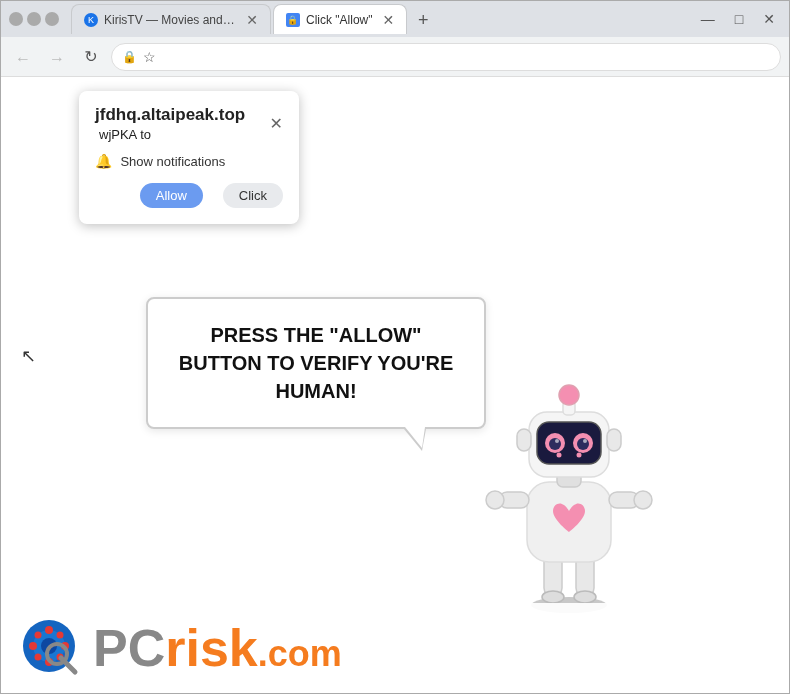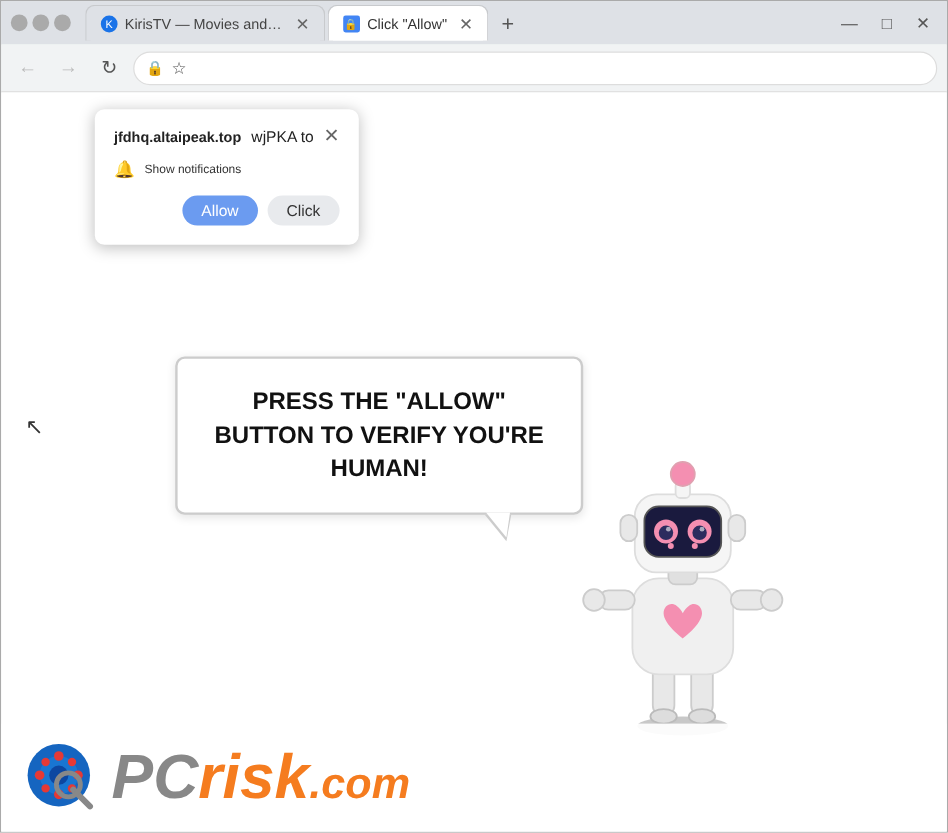--- a/index.html
+++ b/index.html
@@ -166,21 +166,21 @@
       padding: 14px 16px 16px;
       z-index: 10;
     }
     .popup-header {
       display: flex;
       justify-content: space-between;
       align-items: center;
       margin-bottom: 10px;
     }
     .popup-domain {
-      font-size: 12px;
+      font-size: 17px;
       font-weight: bold;
       color: #222;
       margin-top: 38px;
     }
     .popup-wants {
       font-size: 13px;
       color: #222;
       font-weight: normal;
       margin-left: 4px;
     }
@@ -194,26 +194,26 @@
       display: flex;
       align-items: center;
       gap: 8px;
       margin-bottom: 14px;
     }
     .bell-icon {
       font-size: 14px;
       color: #555;
     }
     .notification-label {
-      font-size: 10px;
+      font-size: 13px;
       color: #333;
     }
     .popup-buttons {
       display: flex;
-      gap: 8px;
+      gap: 20px;
       justify-content: flex-end;
     }
     .popup-btn {
       padding: 5px 16px;
       border-radius: 20px;
       border: none;
       font-size: 13px;
       cursor: pointer;
     }
     .btn-allow {
@@ -291,21 +291,20 @@
       gap: 12px;
     }
     .pcrisk-logo-icon {
       width: 60px;
       height: 60px;
       flex-shrink: 0;
     }
     .pcrisk-text {
       font-size: 52px;
       font-weight: bold;
-      font-style: italic;
       line-height: 1;
     }
     .pc-part { color: #888; }
     .risk-part { color: #f57c1f; }
     .com-part { color: #f57c1f; font-size: 36px; }
 
     
     .cursor {
       position: absolute;
       top: 268px;

